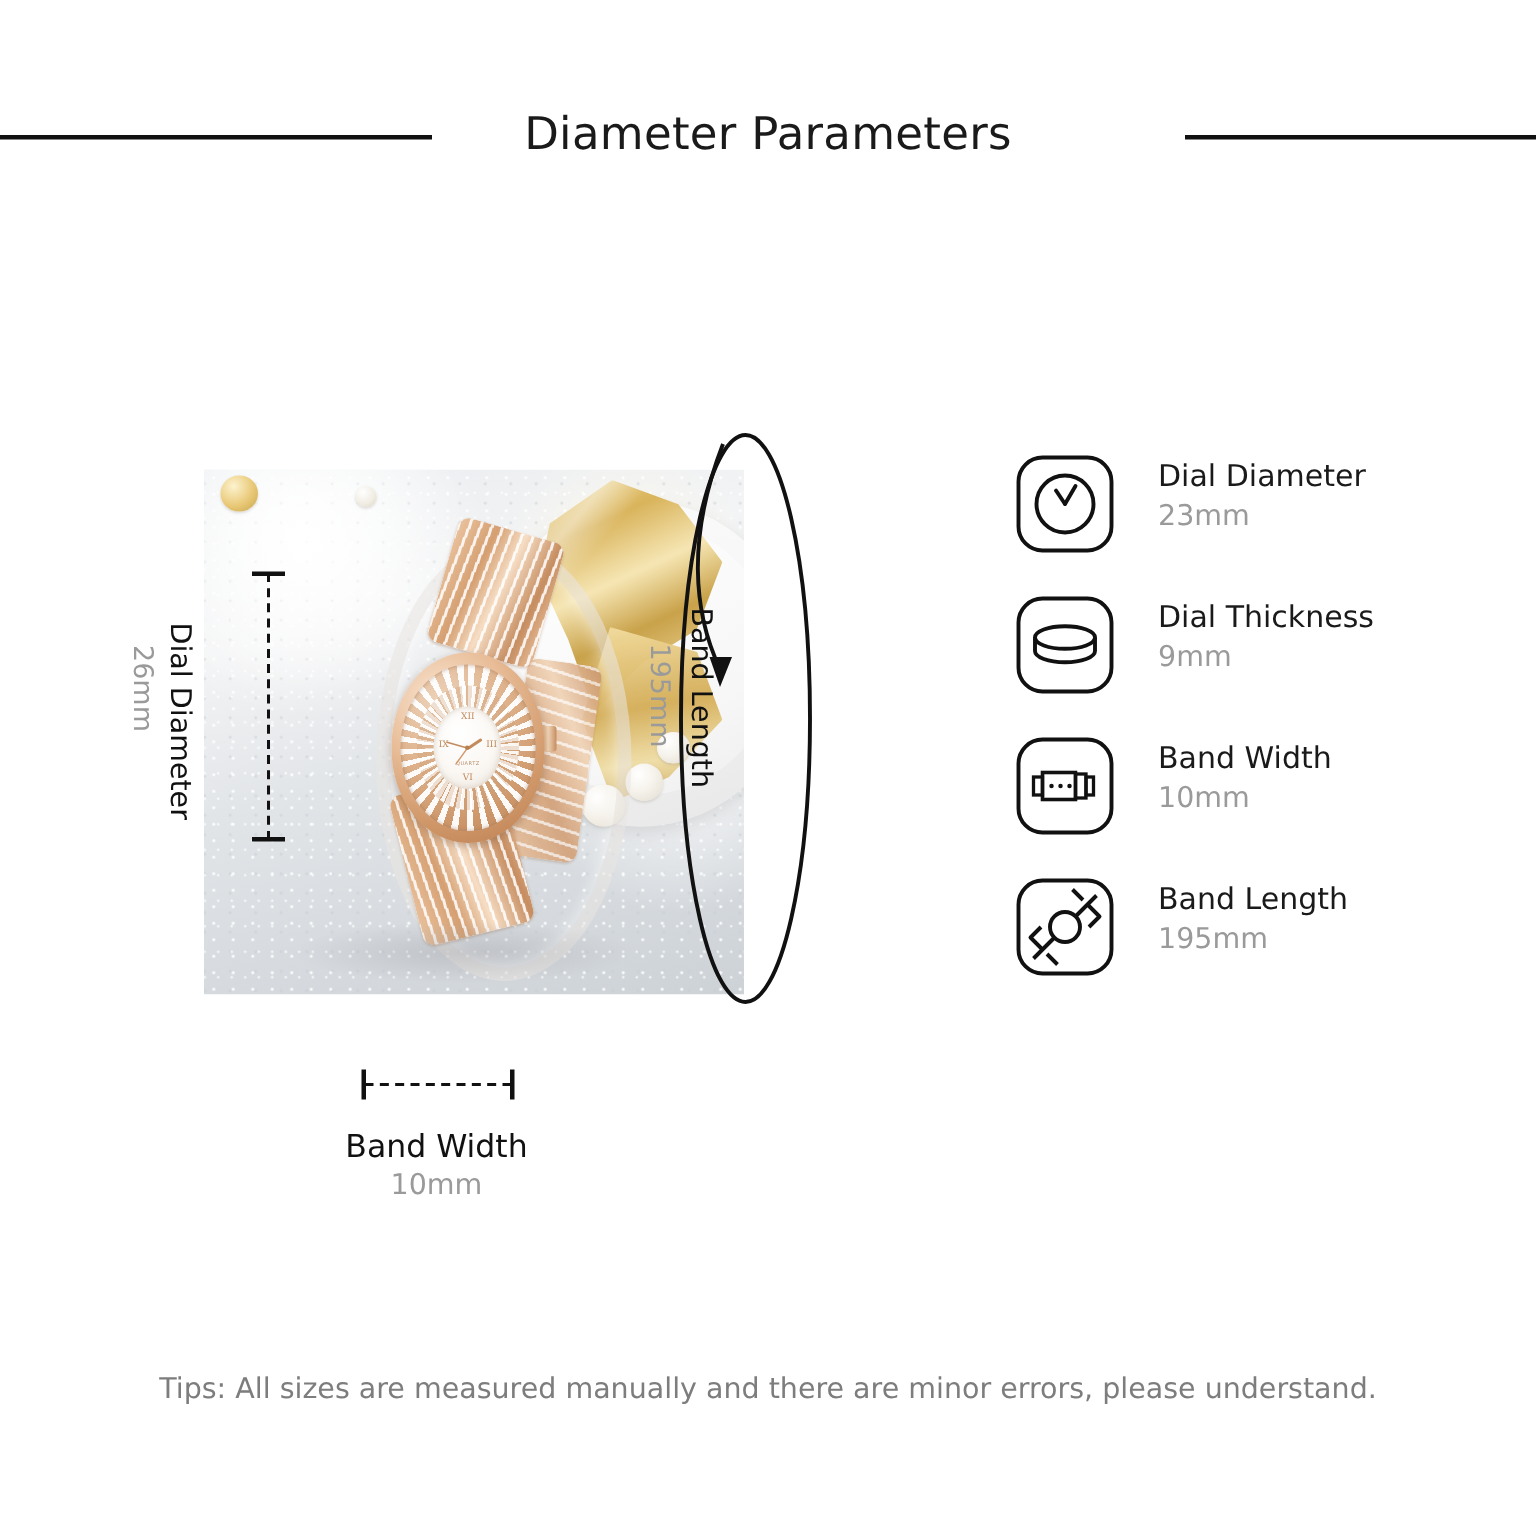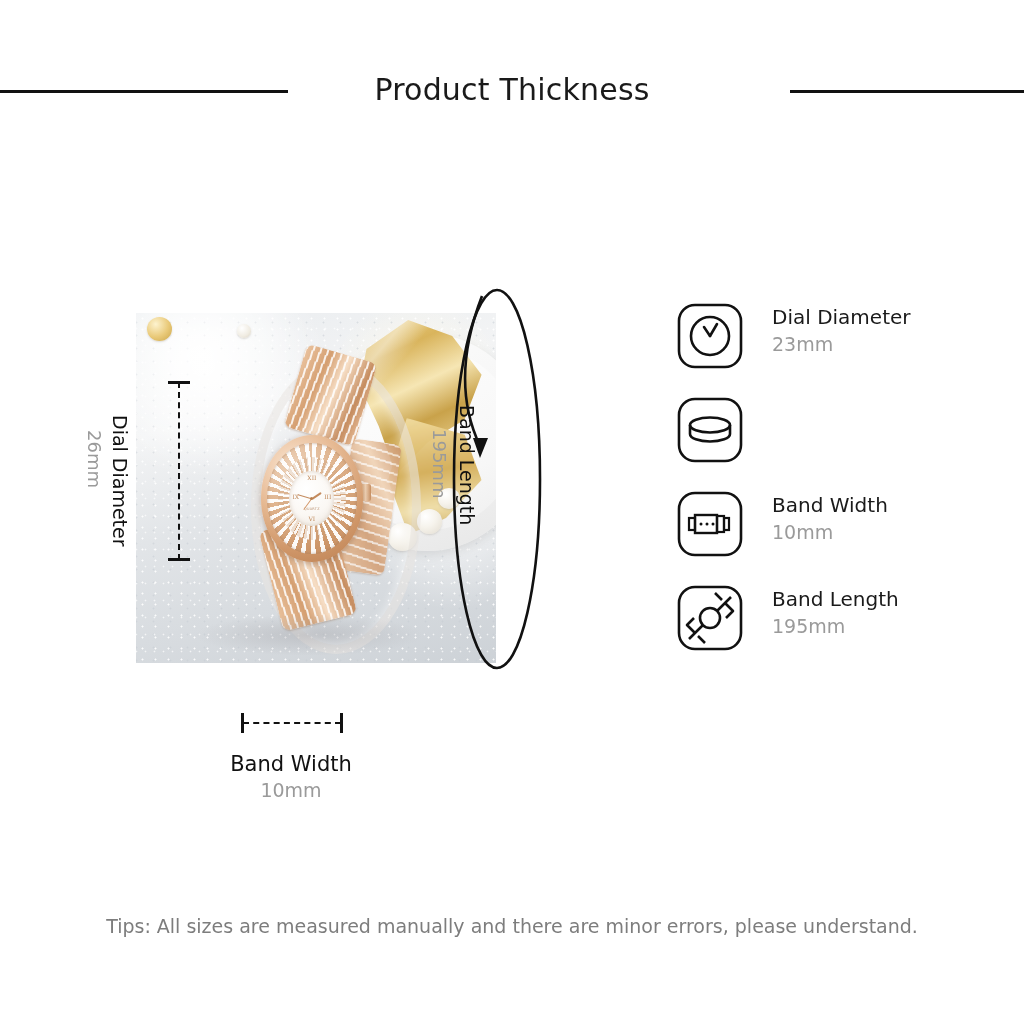--- a/index.html
+++ b/index.html
@@ -442,21 +442,21 @@
     text-align: center;
     font-size: 19px;
     color: #7d7d7d;
   }
 </style>
 </head>
 <body>
 
 <div class="header">
   <div class="rule rule-left"></div>
-  <div class="page-title">Product Thickness</div>
+  <div class="page-title">Diameter Parameters</div>
   <div class="rule rule-right"></div>
 </div>
 
 <div class="photo-wrap">
   <div class="photo-bg"></div>
   <div class="photo-sparkle"></div>
   <div class="dish"></div>
   <div class="dish-inner"></div>
   <div class="photo-glow"></div>
   <div class="gold-orn"></div>
@@ -529,20 +529,24 @@
       <div class="spec-value">23mm</div>
     </div>
   </div>
 
   <div class="spec-row">
     <svg class="spec-icon" viewBox="0 0 68 68">
       <rect x="3" y="3" width="62" height="62" rx="16" ry="16" fill="none" stroke="#111111" stroke-width="2.6"></rect>
       <ellipse cx="34" cy="29" rx="20" ry="7.5" fill="none" stroke="#111111" stroke-width="2.6"></ellipse>
       <path d="M 14 29 L 14 38 C 14 42.2, 23 45.5, 34 45.5 C 45 45.5, 54 42.2, 54 38 L 54 29" fill="none" stroke="#111111" stroke-width="2.6"></path>
     </svg>
+    <div class="spec-text">
+      <div class="spec-label">Dial Thickness</div>
+      <div class="spec-value">9mm</div>
+    </div>
   </div>
 
   <div class="spec-row">
     <svg class="spec-icon" viewBox="0 0 68 68">
       <rect x="3" y="3" width="62" height="62" rx="16" ry="16" fill="none" stroke="#111111" stroke-width="2.6"></rect>
       <rect x="19" y="25" width="22" height="18" fill="none" stroke="#111111" stroke-width="2.4"></rect>
       <rect x="13" y="28" width="6" height="12" fill="none" stroke="#111111" stroke-width="2.2"></rect>
       <rect x="41" y="26" width="7" height="16" fill="none" stroke="#111111" stroke-width="2.2"></rect>
       <rect x="48" y="28" width="5" height="12" fill="none" stroke="#111111" stroke-width="2.2"></rect>
       <circle cx="25" cy="34" r="1.5" fill="#111111"></circle>

